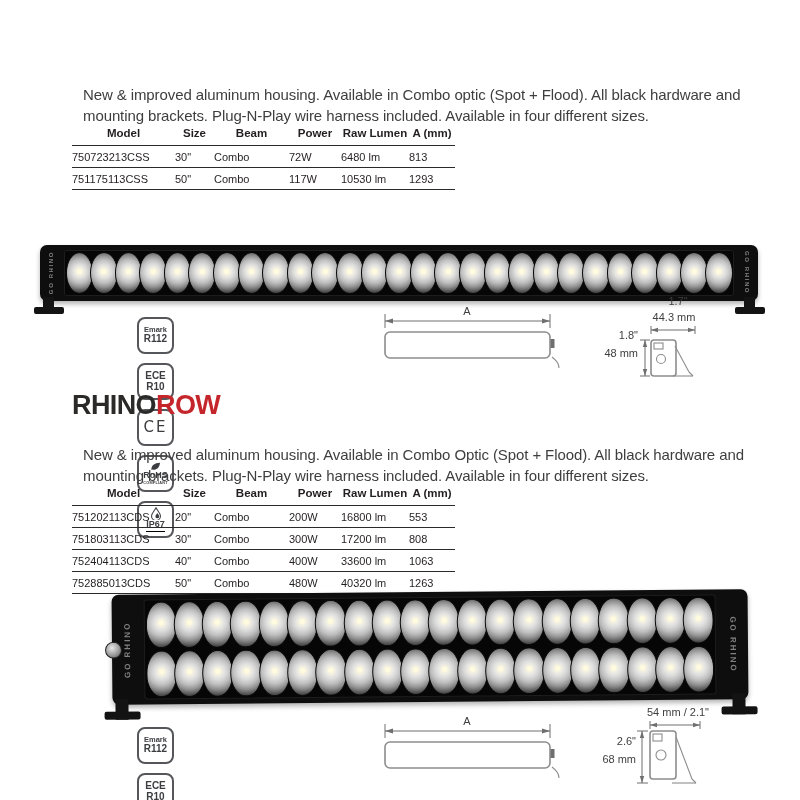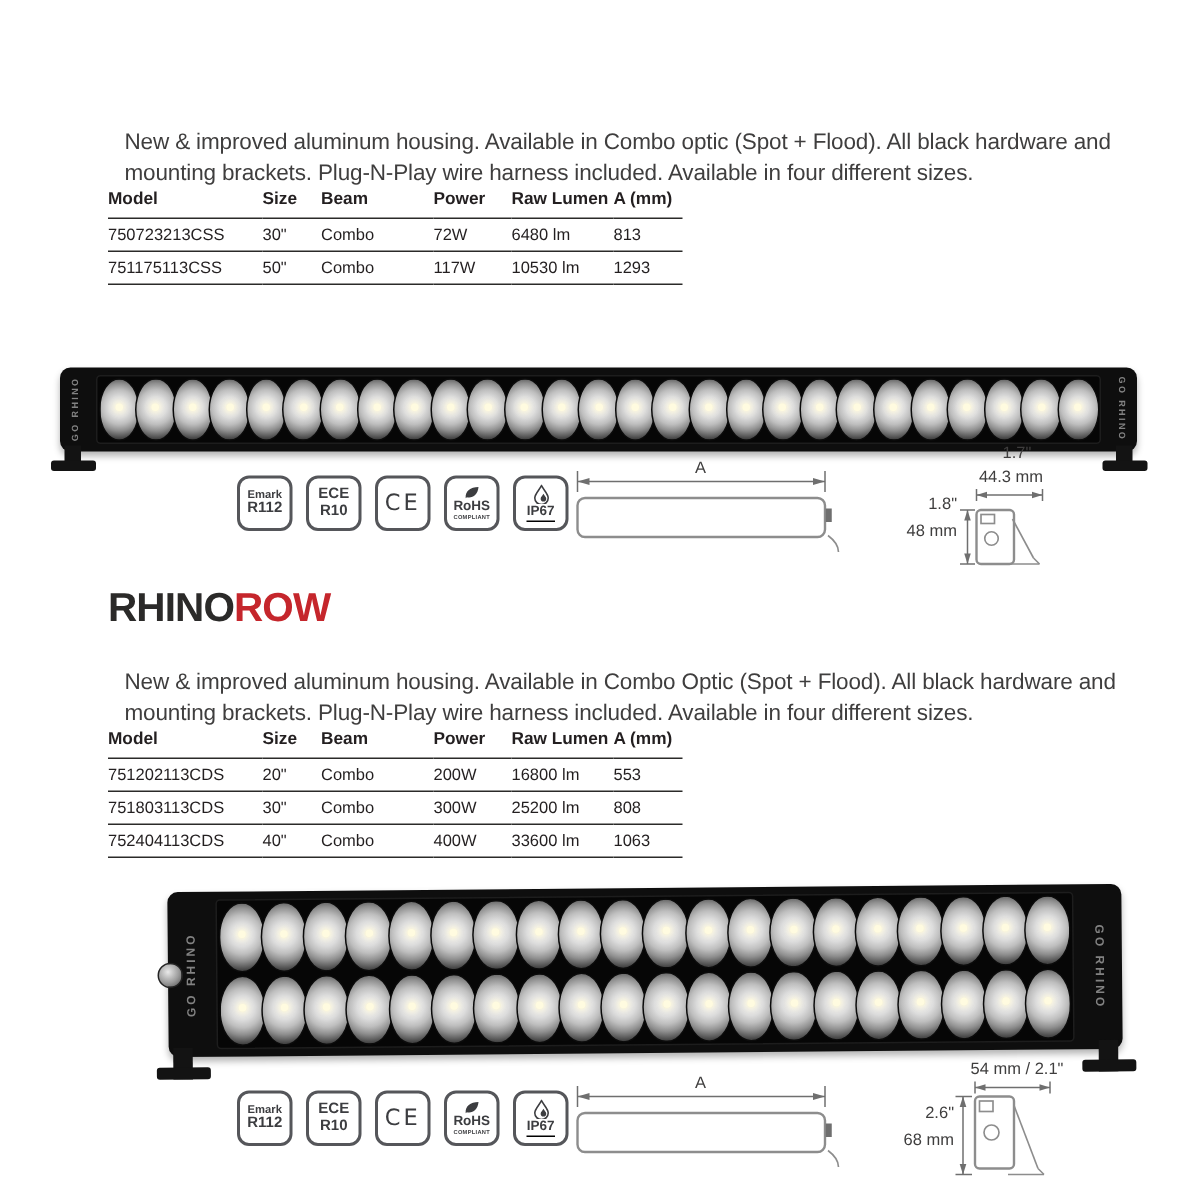--- a/index.html
+++ b/index.html
@@ -14,21 +14,21 @@
 
   
   .desc{position:absolute;left:72px;width:668px;margin:11px;font-size:15px;line-height:21px;
         color:#3f3e3e;letter-spacing:-0.1px;}
   #s1-desc{top:73px;} #s2-desc{top:433px;}
 
   
   .spec-table{position:absolute;left:72px;width:383px;border-collapse:collapse;
               table-layout:fixed;color:#231f20;}
   #s1-table{top:124px;} #s2-table{top:484px;}
-  .spec-table th{text-align:left;font-weight:700;font-size:11.5px;padding:3px 0 6px;
+  .spec-table th{text-align:center;font-weight:700;font-size:11.5px;padding:3px 0 6px;
                  border-bottom:1.6px solid #2b2a29;}
   .spec-table td{font-size:11px;padding:4.5px 0;border-bottom:1.4px solid #2b2a29;}
 
   
   .lightbar{position:absolute;background:#0e0e0e;border-radius:7px;
             box-shadow:0 3px 5px rgba(0,0,0,.30);}
   #s1-bar{left:40px;top:245px;width:718px;height:56px;}
   #s2-bar{left:112px;top:592px;width:636px;height:110px;transform:rotate(-0.5deg);}
   .cap{position:absolute;top:2px;bottom:2px;width:22px;display:flex;align-items:center;
        justify-content:center;overflow:hidden;}
@@ -52,21 +52,21 @@
   .foot::after{content:"";position:absolute;bottom:0;left:-9px;width:30px;height:7px;
                background:#131313;border-radius:2px;}
   .foot.left{left:3px;} .foot.right{right:3px;}
   #s2-bar .foot{bottom:-15px;height:21px;width:13px;}
   #s2-bar .foot::after{width:36px;height:8px;left:-11px;}
   .bolt{position:absolute;left:-7px;top:50%;margin-top:-8px;width:15px;height:15px;
         border-radius:50%;border:1px solid #222;
         background:radial-gradient(circle at 40% 35%, #e9e9e9, #9b9b9b 55%, #4c4c4c);}
 
   
-  .badge-row{position:absolute;left:158px;display:flex;gap:9px;}
+  .badge-row{position:absolute;left:137px;display:flex;gap:9px;flex-direction:column;}
   #s1-badges{top:317px;} #s2-badges{top:727px;}
   .badge{width:37px;height:37px;border:2px solid #55565a;border-radius:8px;background:#fff;
          display:flex;flex-direction:column;align-items:center;justify-content:center;
          line-height:1.05;color:#3c3d40;box-sizing:border-box;}
   .badge .t-sm{font-size:7.5px;font-weight:700;}
   .badge .t-lg{font-size:10px;font-weight:800;}
   .badge .ce-text{font-family:"DejaVu Sans",sans-serif;font-size:15px;font-weight:500;
                   letter-spacing:2px;}
   .badge .rohs-label{font-size:9px;font-weight:800;}
   .badge .rohs-sub{font-size:3.8px;font-weight:700;letter-spacing:.2px;}
@@ -275,30 +275,38 @@
           <td>Combo</td>
           <td>200W</td>
           <td>16800 lm</td>
           <td>553</td>
         </tr>
         <tr>
           <td>751803113CDS</td>
           <td>30"</td>
           <td>Combo</td>
           <td>300W</td>
-          <td>25200 lm</td>
+          <td>17200 lm</td>
           <td>808</td>
         </tr>
         <tr>
           <td>752404113CDS</td>
           <td>40"</td>
           <td>Combo</td>
           <td>400W</td>
           <td>33600 lm</td>
           <td>1063</td>
+        </tr>
+        <tr>
+          <td>752885013CDS</td>
+          <td>50"</td>
+          <td>Combo</td>
+          <td>480W</td>
+          <td>40320 lm</td>
+          <td>1263</td>
         </tr>
       </tbody>
   </table>
 
   <div class="lightbar" id="s2-bar">
     <div class="foot left"></div>
     <div class="foot right"></div>
     <div class="bolt"></div>
     <div class="cap left">
         <span>GO RHINO</span>

